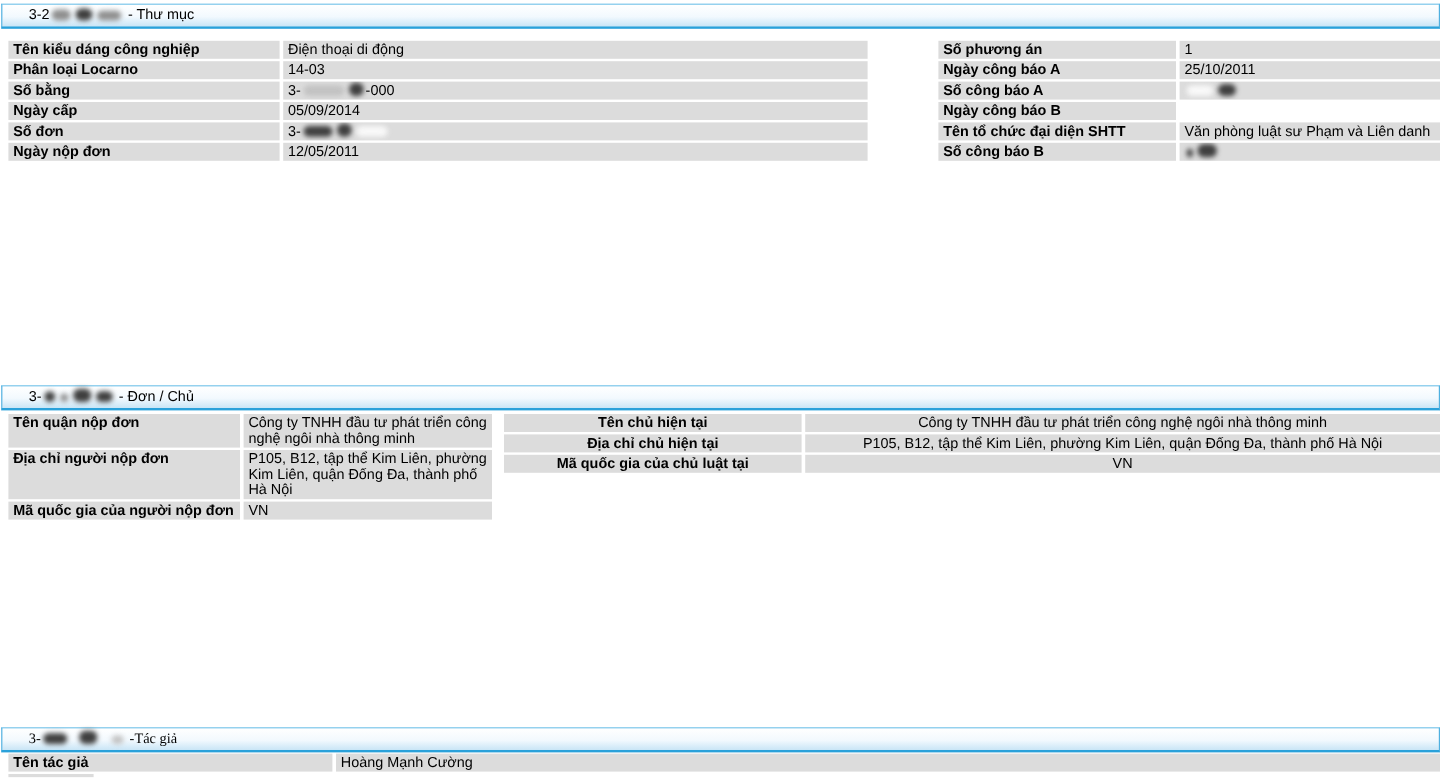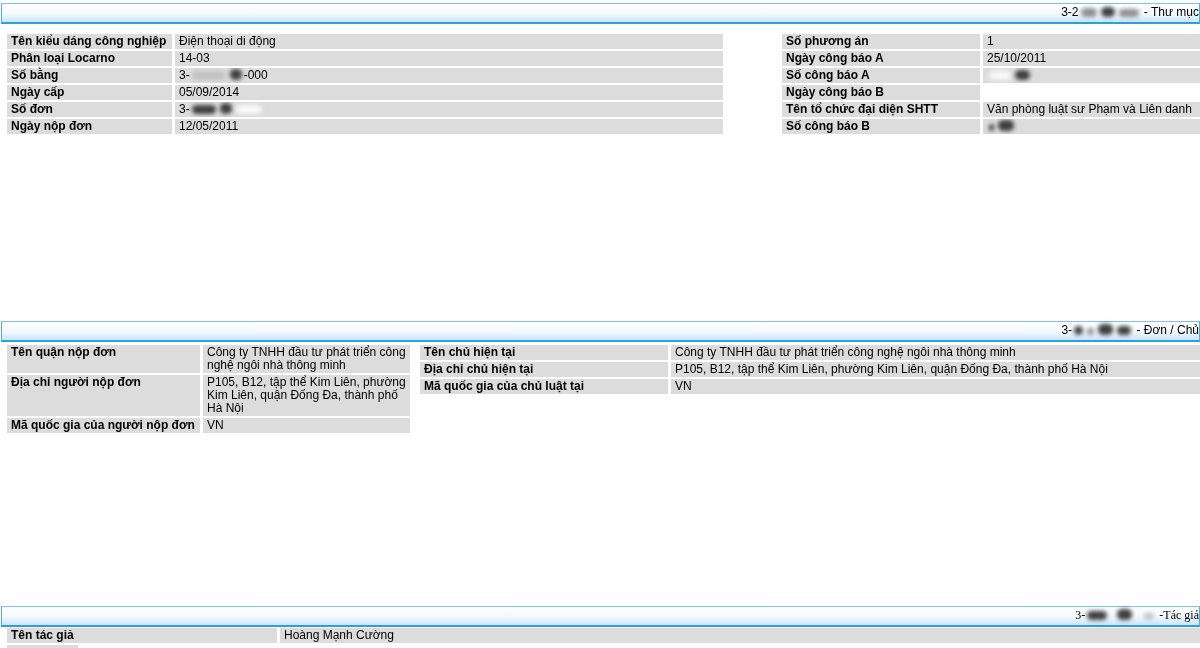--- a/index.html
+++ b/index.html
@@ -5,32 +5,32 @@
   * { margin:0; padding:0; box-sizing:border-box; }
   html,body { background:#ffffff; }
   body { font-family:"Liberation Sans", sans-serif; font-size:12px; color:#000; }
   .page { position:relative; width:1200px; height:648px; overflow:hidden; background:#fff; }
 
   
   .sec-header {
     position:absolute; left:1px; right:0; height:21px;
     border:1px solid #4fb0e0; border-bottom:2px solid #2aa1da; border-top-color:#7cc6ea;
     background:linear-gradient(#ffffff, #f2f9fe 55%, #c9e5f6);
-    line-height:17px; padding-left:7px; white-space:nowrap;text-align:right;
+    line-height:17px; padding-left:22px; white-space:nowrap;
   }
 
   
   .tbl { position:absolute; }
   .row { display:flex; margin-bottom:2px; min-height:15px; }
   .cell { background:#dcdcdc; padding:1px 4px 1px 4px; line-height:13px; }
   .cell.label { font-weight:bold; flex:none; }
   .cell.value { flex:1; margin-left:3px; white-space:nowrap; overflow:hidden; }
   .cell.value.wrap { white-space:normal; }
 
-  .t1l .label { width:165px; }
+  .t1l .label { width:226px; }
   .t1r .label { width:198px; }
   .t2l .label { width:193px; }
   .t2r .label { width:248px; }
   .t3  .label { width:270px; }
 
   
   .redact { display:inline-block; height:9px; border-radius:5px; filter:blur(2px);
             vertical-align:-1px; margin:0 2px; }
   .rd-dark  { background:#3f3f3f; }
   .rd-gray  { background:#8f8f8f; }
@@ -115,21 +115,21 @@
     <div class="row">
       <div class="cell label">Địa chỉ người nộp đơn</div>
       <div class="cell value wrap">P105, B12, tập thể Kim Liên, phường Kim Liên, quận Đống Đa, thành phố Hà Nội</div>
     </div>
     <div class="row">
       <div class="cell label">Mã quốc gia của người nộp đơn</div>
       <div class="cell value">VN</div>
     </div>
   </div>
 
-  <div class="tbl t2r" style="top:345px;left:420px;width:780px;">
+  <div class="tbl t2r" style="top:345px;left:420px;width:780px;text-align:center;">
     <div class="row">
       <div class="cell label">Tên chủ hiện tại</div>
       <div class="cell value">Công ty TNHH đầu tư phát triển công nghệ ngôi nhà thông minh</div>
     </div>
     <div class="row">
       <div class="cell label">Địa chỉ chủ hiện tại</div>
       <div class="cell value">P105, B12, tập thể Kim Liên, phường Kim Liên, quận Đống Đa, thành phố Hà Nội</div>
     </div>
     <div class="row">
       <div class="cell label">Mã quốc gia của chủ luật tại</div>

